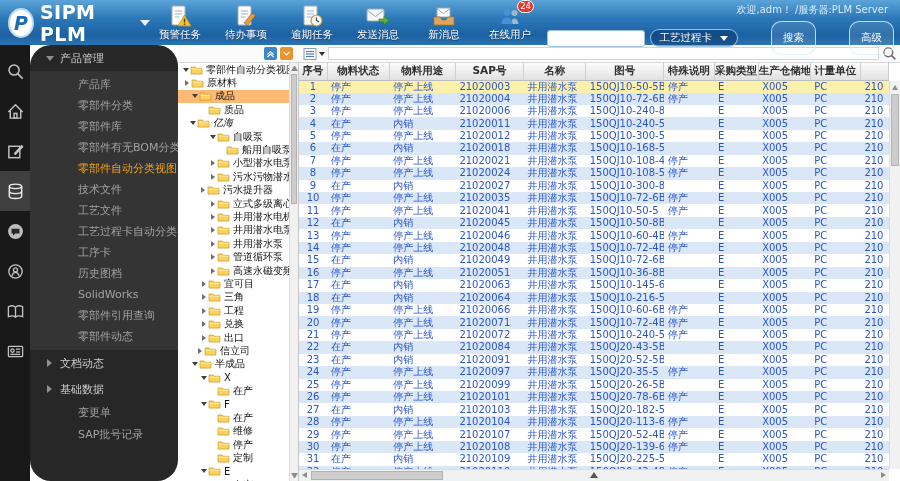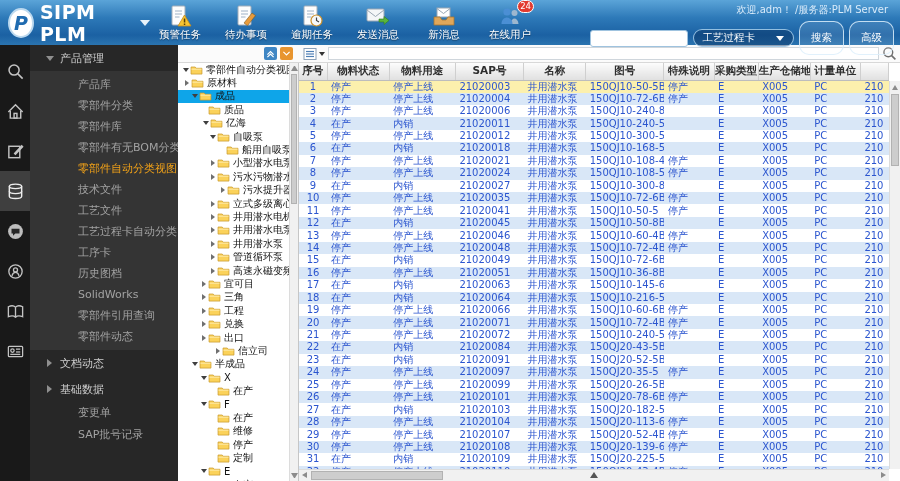--- a/index.html
+++ b/index.html
@@ -21,38 +21,38 @@
   .tb-action { position:relative; width:52px; text-align:center; cursor:pointer; }
   .tb-action .tb-icon { display:block; width:26px; height:24px; margin:0 auto; }
   .tb-action .tb-icon svg { width:100%; height:100%; }
   .tb-label { font-size:10.5px; color:#fff; text-shadow:0 1px 1px rgba(0,0,0,.45); white-space:nowrap; }
   .badge { position:absolute; top:-4px; right:2px; min-width:14px; height:13px; padding:0 2px;
     background:#e23b30; border:1px solid #fff; border-radius:8px; color:#fff; font-size:8.5px;
     line-height:11px; text-align:center; }
   .welcome { position:absolute; top:3px; right:12px; font-size:10px; color:#d9ebfa; }
   .search-row { position:absolute; top:21px; right:6px; display:flex; align-items:center; gap:5px; }
   .search-input { width:98px; height:17px; border:1px solid #9fc3df; border-radius:3px; font-size:10px; padding:0 4px; }
-  .search-type { height:18px; display:flex; align-items:center; gap:21px; padding:8px 9px;
+  .search-type { height:18px; display:flex; align-items:center; gap:8px; padding:8px 9px;
     border-radius:10px; background:rgba(8,48,96,.45); border:1px solid rgba(170,210,240,.85);
     color:#fff; font-size:10.5px; cursor:pointer; white-space:nowrap; }
   .caret-sm { width:0; height:0; border-left:4px solid transparent; border-right:4px solid transparent;
     border-top:5px solid #fff; }
   .pill-btn { height:32px; display:flex; align-items:center; padding:16px 11px; border-radius:10px;
     border:1px solid rgba(220,238,252,.85); background:rgba(255,255,255,.10); color:#fff;
-    font-size:10.5px; cursor:pointer; white-space:nowrap; }
+    font-size:10.5px; cursor:pointer; white-space:nowrap;margin-left:28px; }
 
   
   .main { display:flex; height:436px; }
 
   .strip { width:30px; background:#191919; flex:none; padding-top:6px; }
   .strip-btn { width:30px; height:40px; display:flex; align-items:center; justify-content:center; cursor:pointer; }
   .strip-btn svg { width:19px; height:19px; }
   .strip-btn.active { background:#3f3f3f; }
 
-  .menu { width:148px; background:#272727; flex:none; overflow:hidden; }
+  .menu { width:148px; background:#272727; flex:none; overflow:hidden;border-radius:21px; }
   .menu-header { height:26px; display:flex; align-items:center; gap:7px; padding-left:30px;
     color:#cfcfcf; font-size:11px; cursor:pointer; position:relative; }
   .menu-header .arr-d { width:0; height:0; border-left:4px solid transparent; border-right:4px solid transparent;
     border-top:5px solid #8f8f8f; position:absolute; left:16px; }
   .menu-header .arr-r { width:0; height:0; border-top:4px solid transparent; border-bottom:4px solid transparent;
     border-left:5px solid #8f8f8f; position:absolute; left:17px; }
   .menu-items { background:#343434; padding:3px 0; }
   .menu-item { height:21px; line-height:21px; padding-left:48px; color:#a2a2a2; font-size:11px;
     cursor:pointer; white-space:nowrap; }
   .menu-item.active { color:#f2a218; }
@@ -74,21 +74,21 @@
   .tb-search { width:15px; height:15px; cursor:pointer; }
   .tb-search svg { width:15px; height:15px; }
 
   .body-row { flex:1; display:flex; min-height:0; }
 
   
   .tree-panel { width:121px; flex:none; position:relative; border-right:1px solid #c6c6c6; background:#fff; overflow:hidden; }
   .tree { position:absolute; left:0; top:0; right:9px; bottom:0; overflow:hidden; }
   .tree-row { height:13.4px; display:flex; align-items:center; font-size:10px; color:#111;
     white-space:nowrap; cursor:pointer; }
-  .tree-row.selected { background:#0ea5e9; }
+  .tree-row.selected { background:#fdba74; }
   .t-arr { width:9px; flex:none; display:flex; justify-content:center; }
   .t-arr.down i { width:0; height:0; border-left:3.5px solid transparent; border-right:3.5px solid transparent;
     border-top:4.5px solid #3f3f3f; display:block; }
   .t-arr.right i { width:0; height:0; border-top:3.5px solid transparent; border-bottom:3.5px solid transparent;
     border-left:4.5px solid #6f6f6f; display:block; }
   .t-folder { width:13px; height:10px; flex:none; margin-right:3px; }
   .t-folder svg { width:13px; height:10px; display:block; }
   .scroll-v { position:absolute; right:0; top:0; bottom:0; width:9px; background:#f1f1f1;
     border-left:1px solid #dcdcdc; cursor:pointer; }
   .scroll-v .thumb { position:absolute; left:1px; right:1px; top:11px; height:130px;
@@ -378,21 +378,21 @@
             <div class="tree-row" style="padding-left: 21px;">
               <span class="t-arr "></span>
               <span class="t-folder">
                 <svg viewBox="0 0 14 11">
                   <path d="M1 3 L1 10 L13 10 L13 3.6 L6.6 3.6 L5.6 2.2 L1 2.2 Z" fill="#fbd25a" stroke="#c9992a" stroke-width=".8"></path>
                   <path d="M1.4 4.6 H12.6" stroke="#fff0bd" stroke-width=".9"></path>
                 </svg>
               </span>
               <span>质品</span>
             </div>
-            <div class="tree-row" style="padding-left: 23px;">
+            <div class="tree-row" style="padding-left: 10px; font-style: italic;">
               <span class="t-arr down">
                 <i></i>
               </span>
               <span class="t-folder">
                 <svg viewBox="0 0 14 11">
                   <path d="M1 3 L1 10 L13 10 L13 3.6 L6.6 3.6 L5.6 2.2 L1 2.2 Z" fill="#fbd25a" stroke="#c9992a" stroke-width=".8"></path>
                   <path d="M1.4 4.6 H12.6" stroke="#fff0bd" stroke-width=".9"></path>
                 </svg>
               </span>
               <span>亿海</span>
@@ -436,21 +436,21 @@
                 <i></i>
               </span>
               <span class="t-folder">
                 <svg viewBox="0 0 14 11">
                   <path d="M1 3 L1 10 L13 10 L13 3.6 L6.6 3.6 L5.6 2.2 L1 2.2 Z" fill="#fbd25a" stroke="#c9992a" stroke-width=".8"></path>
                   <path d="M1.4 4.6 H12.6" stroke="#fff0bd" stroke-width=".9"></path>
                 </svg>
               </span>
               <span>污水污物潜水电泵</span>
             </div>
-            <div class="tree-row" style="padding-left: 40px; font-family: Liberation Serif, serif;">
+            <div class="tree-row" style="padding-left: 20px; font-family: Liberation Serif, serif;">
               <span class="t-arr right">
                 <i></i>
               </span>
               <span class="t-folder">
                 <svg viewBox="0 0 14 11">
                   <path d="M1 3 L1 10 L13 10 L13 3.6 L6.6 3.6 L5.6 2.2 L1 2.2 Z" fill="#fbd25a" stroke="#c9992a" stroke-width=".8"></path>
                   <path d="M1.4 4.6 H12.6" stroke="#fff0bd" stroke-width=".9"></path>
                 </svg>
               </span>
               <span>污水提升器</span>
@@ -580,21 +580,21 @@
                 <i></i>
               </span>
               <span class="t-folder">
                 <svg viewBox="0 0 14 11">
                   <path d="M1 3 L1 10 L13 10 L13 3.6 L6.6 3.6 L5.6 2.2 L1 2.2 Z" fill="#fbd25a" stroke="#c9992a" stroke-width=".8"></path>
                   <path d="M1.4 4.6 H12.6" stroke="#fff0bd" stroke-width=".9"></path>
                 </svg>
               </span>
               <span>出口</span>
             </div>
-            <div class="tree-row" style="padding-left: 35px;">
+            <div class="tree-row" style="padding-left: 17px;">
               <span class="t-arr right">
                 <i></i>
               </span>
               <span class="t-folder">
                 <svg viewBox="0 0 14 11">
                   <path d="M1 3 L1 10 L13 10 L13 3.6 L6.6 3.6 L5.6 2.2 L1 2.2 Z" fill="#fbd25a" stroke="#c9992a" stroke-width=".8"></path>
                   <path d="M1.4 4.6 H12.6" stroke="#fff0bd" stroke-width=".9"></path>
                 </svg>
               </span>
               <span>信立司</span>

